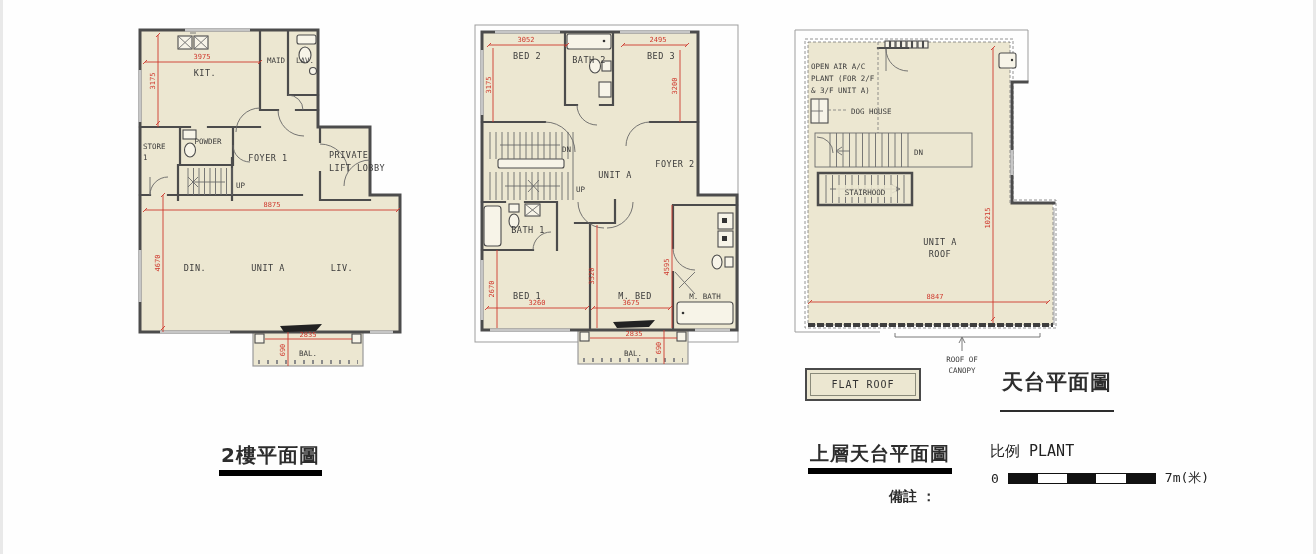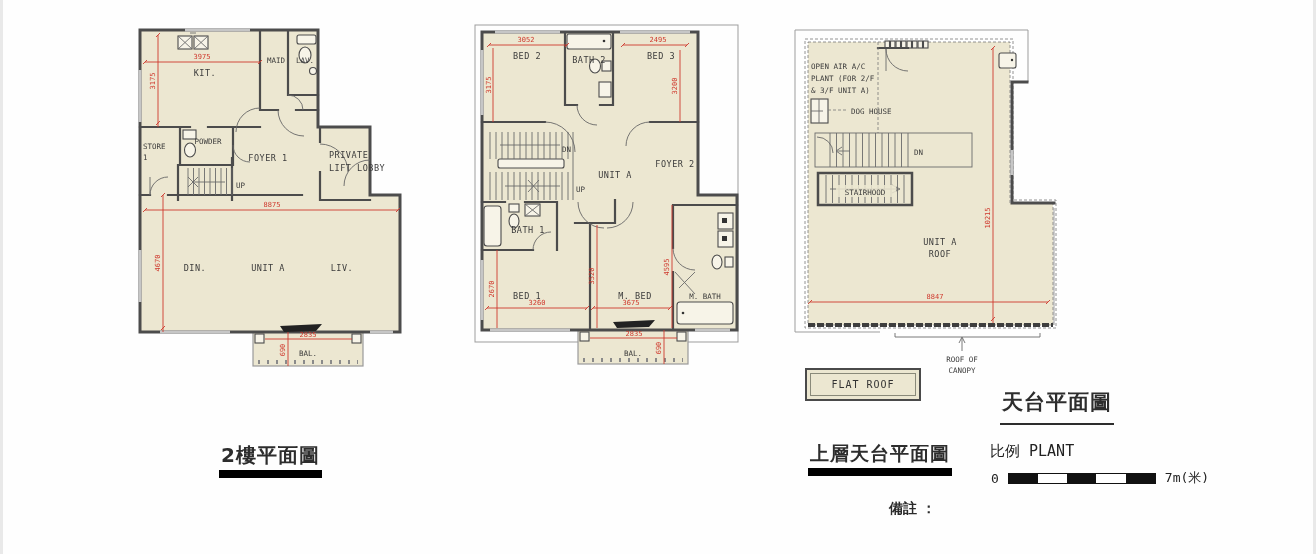--- a/index.html
+++ b/index.html
@@ -18,32 +18,32 @@
   .arc{stroke:#666;stroke-width:0.9;fill:none}
   .dash{stroke:#7a7a7a;stroke-width:0.8;fill:none;stroke-dasharray:3 2}
   .red{stroke:#cf382c;stroke-width:0.9;fill:none}
   .riv{stroke:#8a8a8a;stroke-width:4;stroke-dasharray:2 7;fill:none}
   .fx{stroke:#4c4c4c;stroke-width:1.1;fill:#f7f4e8}
   .rm{font:8.5px "DejaVu Sans Mono",monospace;fill:#3b3b3b;letter-spacing:.5px}
   .rms{font:7.5px "DejaVu Sans Mono",monospace;fill:#3b3b3b}
   .dim{font:7px "DejaVu Sans Mono",monospace;fill:#cf382c}
   
   .cap{position:absolute;font-weight:bold;font-size:20px;color:#2d2d2d;
-       border-bottom:8px solid #000000;padding:0 2px 1px;letter-spacing:1px;white-space:nowrap}
+       border-bottom:6px solid #000000;padding:0 2px 1px;letter-spacing:1px;white-space:nowrap}
   .cap-small{font-size:19px}
-  .rooftitle{position:absolute;left:1000px;top:388px;font-weight:bold;font-size:21px;color:#2d2d2d;
-       border-bottom:2px solid #2d2d2d;padding:0 2px 7px;letter-spacing:1px;white-space:nowrap}
+  .rooftitle{position:absolute;left:1000px;top:368px;font-weight:bold;font-size:21px;color:#2d2d2d;
+       border-bottom:2px solid #2d2d2d;padding:0 2px 14px;letter-spacing:1px;white-space:nowrap}
   .scalelabel{position:absolute;left:990px;top:442px;font-size:15px;color:#222;
        font-family:"DejaVu Sans Mono",monospace;white-space:nowrap}
   .scalebar{position:absolute;left:991px;top:469px;display:flex;align-items:center;gap:9px;
        font-size:13px;color:#222;font-family:"DejaVu Sans Mono",monospace}
   .bar{width:146px;height:9px;border:1px solid #111;display:flex}
   .bar span{flex:1}
   .seg-b{background:#111}.seg-w{background:#fff}
-  .note{position:absolute;left:889px;top:500px;display:flex;gap:0;font-size:14px;
+  .note{position:absolute;left:889px;top:488px;display:flex;gap:0;font-size:14px;
        color:#2b2b2b;font-weight:600;line-height:17px;white-space:nowrap}
   .legend{position:absolute;left:805px;top:368px;width:116px;height:33px;
        border:2px solid #4a4a4a;background:#ece7d1;box-sizing:border-box}
   .legend .inner{position:absolute;left:3px;right:3px;top:3px;bottom:3px;border:1px solid #8a8a7a;
        display:flex;align-items:center;justify-content:center;
        font:10px "DejaVu Sans Mono",monospace;color:#333;letter-spacing:1px}
 </style>
 </head>
 <body>
 

